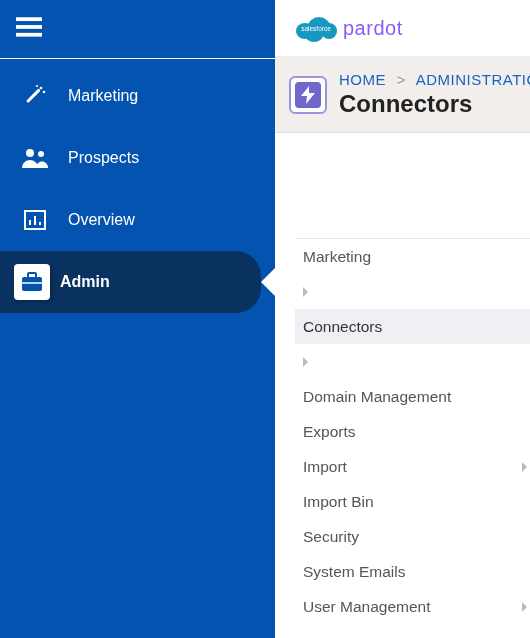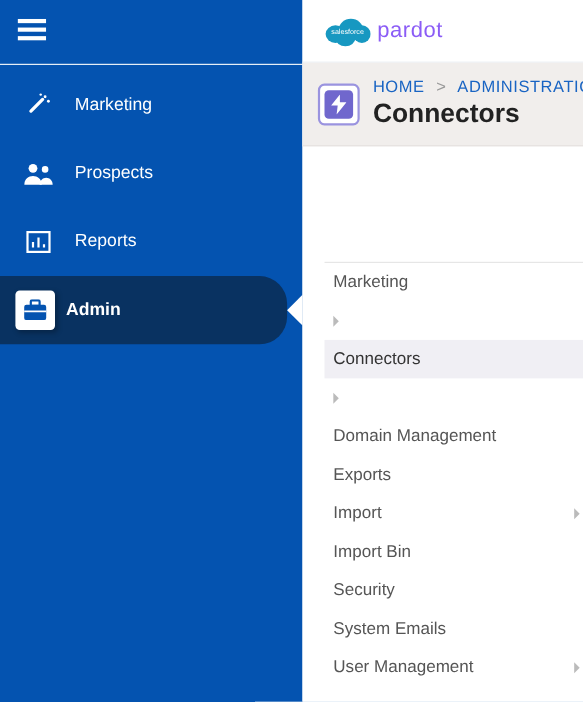--- a/index.html
+++ b/index.html
@@ -183,21 +183,21 @@
 
     <div class="nav-item">
       <span class="icon">
         <svg width="24" height="24" viewBox="0 0 24 24" fill="none" stroke="#fff" stroke-width="2">
           <rect x="2" y="3" width="20" height="18"></rect>
           <line x1="7" y1="17" x2="7" y2="12"></line>
             <line x1="12" y1="17" x2="12" y2="8"></line>
             <line x1="17" y1="17" x2="17" y2="14"></line>
         </svg>
       </span>
-      <span>Reports</span>
+      <span>Overview</span>
     </div>
 
     <div class="nav-item active">
       <span class="icon">
         <svg width="22" height="20" viewBox="0 0 22 20" fill="#0453b0">
           <rect x="1" y="5" width="20" height="14" rx="2"></rect>
           <rect x="7" y="1" width="8" height="5" rx="1" fill="none" stroke="#0453b0" stroke-width="2"></rect>
           <line x1="1" y1="11" x2="21" y2="11" stroke="#fff" stroke-width="1.5"></line>
         </svg>
       </span>

